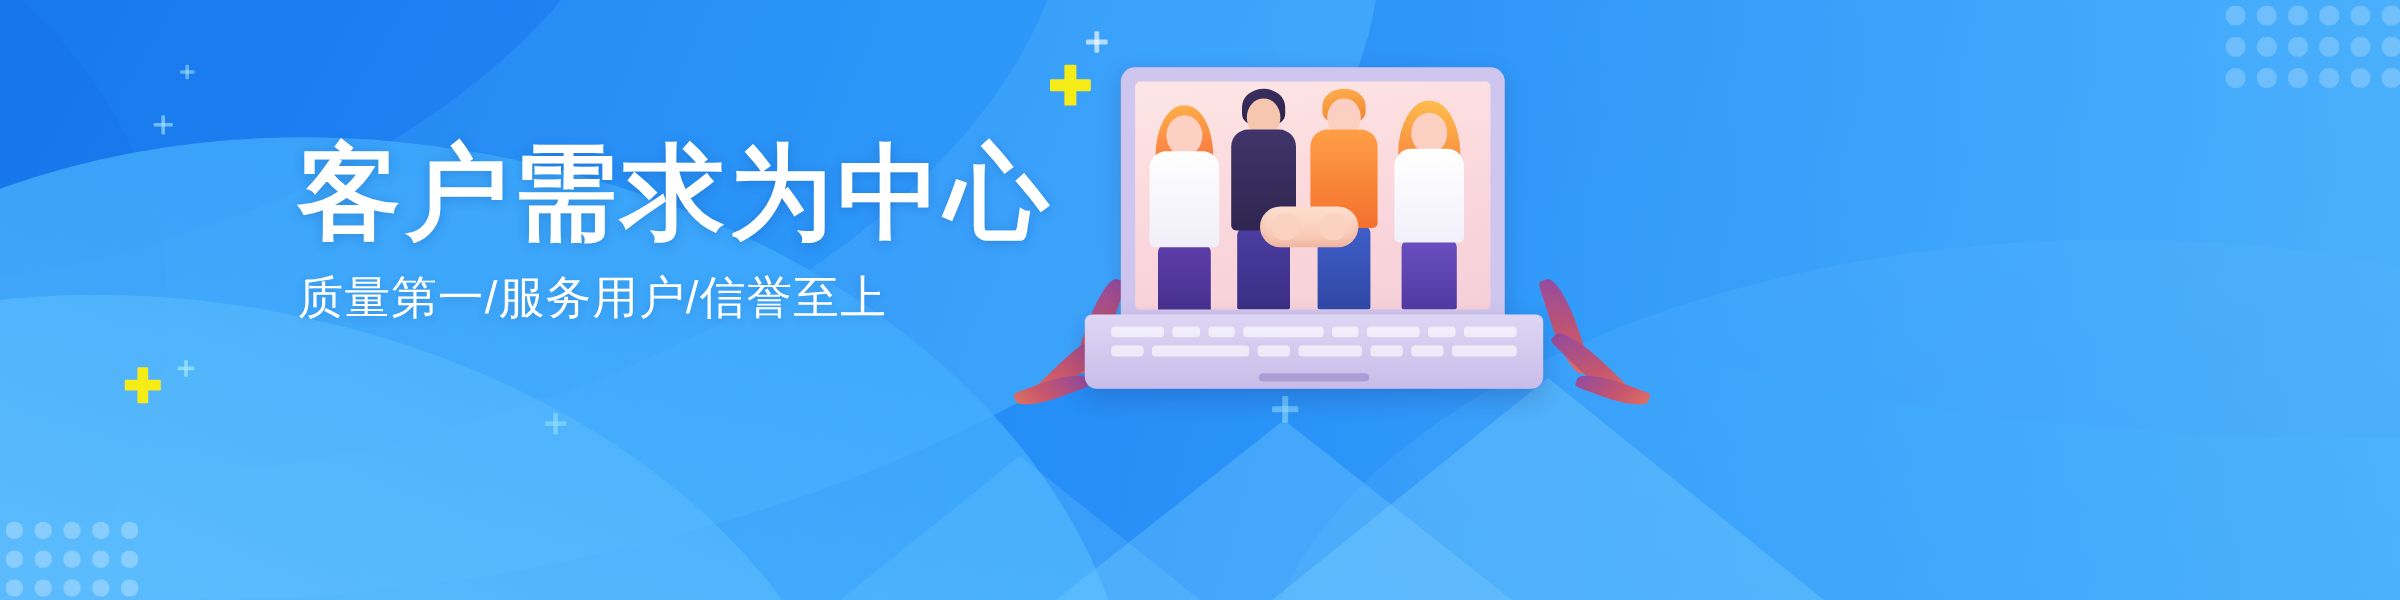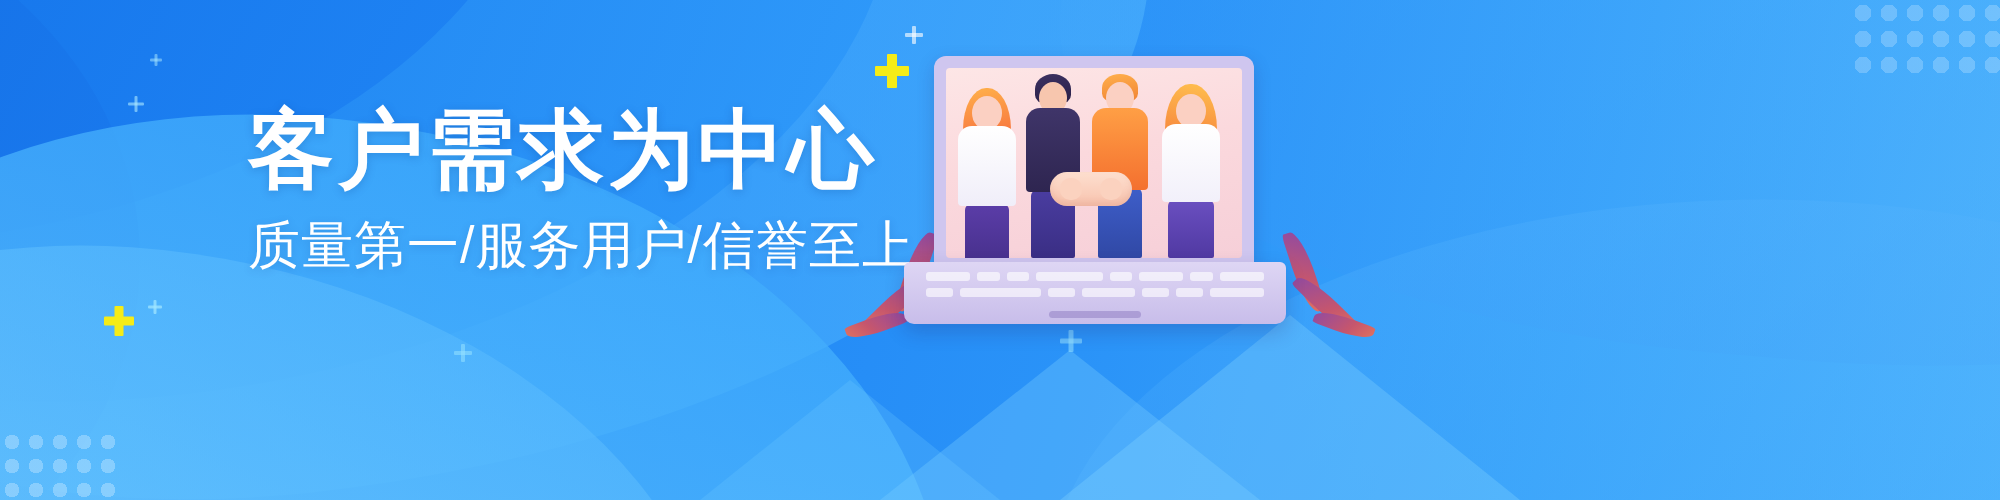--- a/index.html
+++ b/index.html
@@ -156,37 +156,37 @@
   #plus-cyan-bl   { left: 148px; top: 300px; width: 14px; height: 14px; --t: 3px;  color: rgba(160,230,255,.75); }
   #plus-cyan-tl   { left: 128px; top: 96px;  width: 16px; height: 16px; --t: 3px;  color: rgba(175,235,255,.6); }
   #plus-cyan-ml   { left: 150px; top: 54px;  width: 12px; height: 12px; --t: 3px;  color: rgba(175,235,255,.5); }
   #plus-cyan-cen  { left: 454px; top: 344px; width: 18px; height: 18px; --t: 4px;  color: rgba(150,225,255,.55); }
   #plus-cyan-mid  { left: 1060px; top: 330px; width: 22px; height: 22px; --t: 5px; color: rgba(150,225,255,.55); }
 
   
   #text-block {
     position: absolute;
     left: 248px;
-    top: 104px;
+    top: 116px;
     width: 620px;
   }
   #headline {
     margin: 0;
     color: #ffffff;
     font-size: 86px;
     line-height: 1.06;
     font-weight: 700;
     letter-spacing: 4px;
     white-space: nowrap;
     text-shadow: 0 2px 10px rgba(0, 52, 130, .22);
   }
   #subtitle {
     margin: 22px 0 0 0;
     color: #ffffff;
-    font-size: 52px;
+    font-size: 38px;
     line-height: 1.1;
     font-weight: 500;
     letter-spacing: 1px;
     white-space: nowrap;
     text-shadow: 0 2px 8px rgba(0, 52, 130, .18);
   }
 
   
   #illustration {
     position: absolute;

